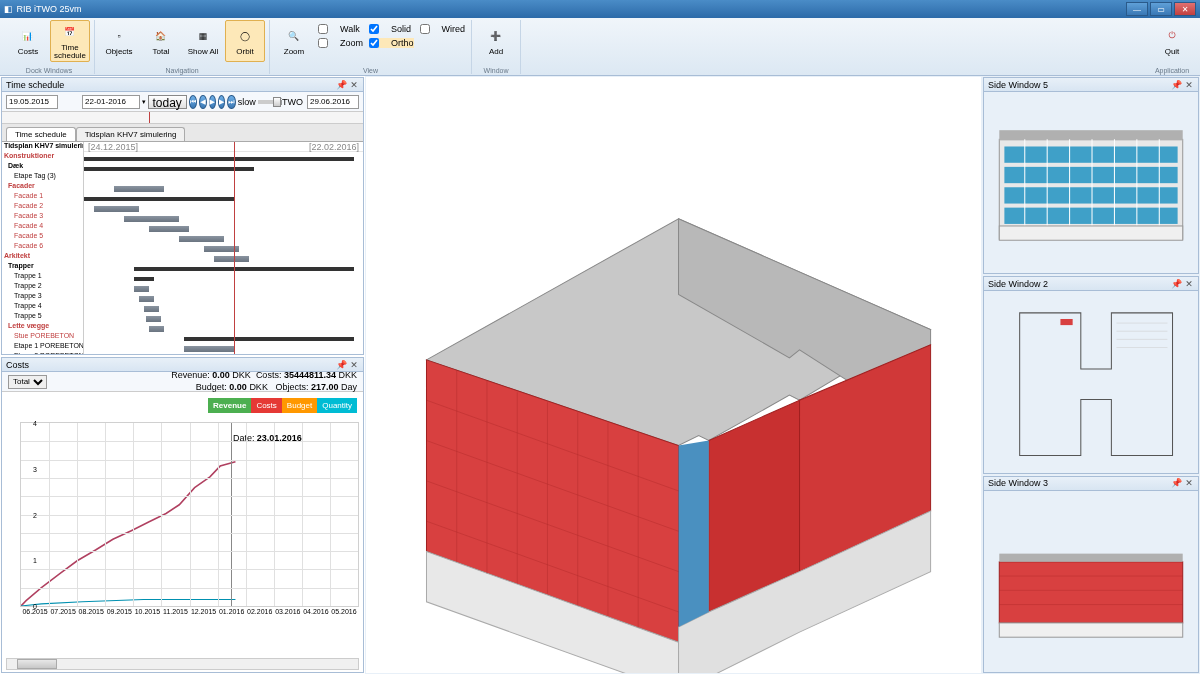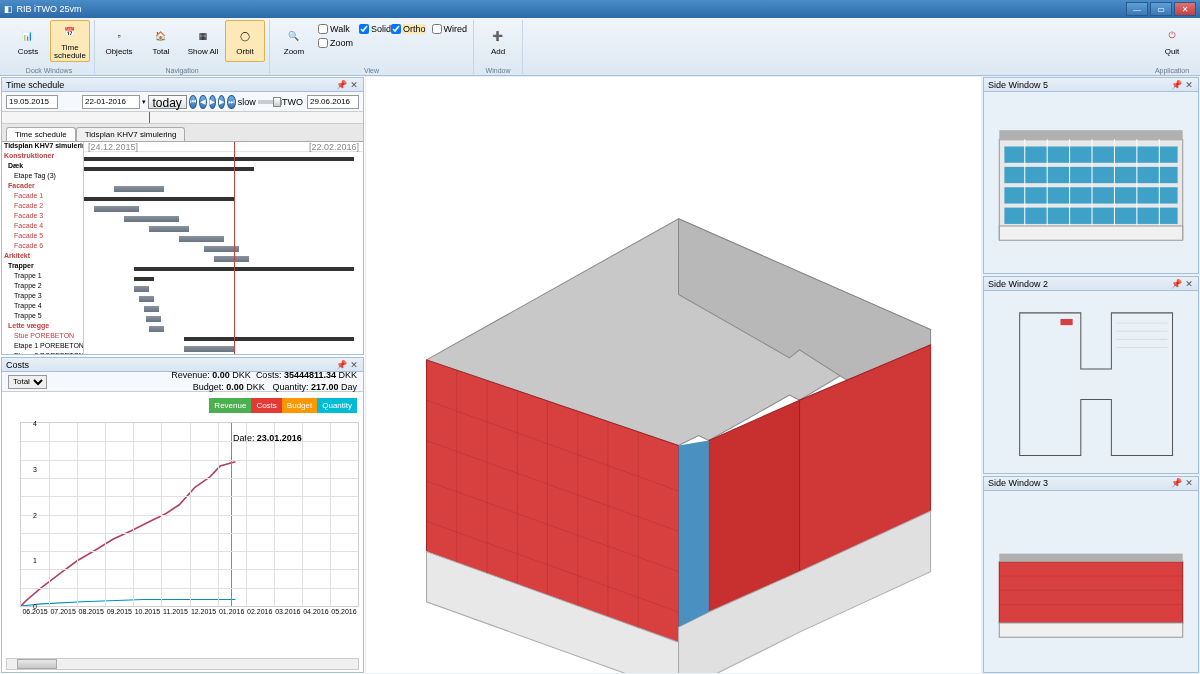--- a/index.html
+++ b/index.html
@@ -8,21 +8,21 @@
 .titlebar .left{display:flex;align-items:center;gap:4px;}
 .titlebar .ctrls{display:flex;gap:2px;}
 .titlebar .ctrls span{width:22px;height:14px;background:linear-gradient(#5fa0d8,#3a78b5);border:1px solid #2a5a8a;display:flex;align-items:center;justify-content:center;color:#fff;font-size:8px;}
 .ribbon{height:58px;background:linear-gradient(#f0f5fa,#dce8f3);border-bottom:1px solid #a8bdd6;display:flex;align-items:center;padding:2px 4px;}
 .rgroup{display:flex;flex-direction:column;align-items:center;padding:0 4px;border-right:1px solid #c5d5e6;height:54px;}
 .rgroup .btns{display:flex;gap:2px;height:42px;align-items:flex-start;}
 .rbtn{display:flex;flex-direction:column;align-items:center;justify-content:center;width:40px;height:42px;border:1px solid transparent;border-radius:2px;}
 .rbtn .ico{width:20px;height:20px;display:flex;align-items:center;justify-content:center;margin-bottom:2px;}
 .rbtn .lbl{font-size:8px;text-align:center;line-height:1;}
 .rgroup .glbl{font-size:7px;color:#6a7a8a;margin-top:auto;}
-.chk{display:flex;align-items:center;gap:2px;font-size:8px;margin:2px 0;}
+.chk{display:flex;align-items:center;gap:12px;font-size:8px;margin:2px 0;}
 .chk input{width:10px;height:10px;}
 .ribbon-right{margin-left:auto;display:flex;align-items:center;gap:4px;}
 .main{display:flex;height:598px;}
 .leftcol{width:365px;display:flex;flex-direction:column;background:#fff;}
 .panel{border:1px solid #a8bdd6;margin:1px;display:flex;flex-direction:column;}
 .panel-hdr{height:14px;background:linear-gradient(#e8f0f8,#d8e5f2);border-bottom:1px solid #a8bdd6;display:flex;align-items:center;padding:0 4px;justify-content:space-between;font-size:8px;}
 .panel-hdr .pctrls{display:flex;gap:2px;}
 .panel-hdr .pctrls span{width:10px;height:10px;display:flex;align-items:center;justify-content:center;color:#555;}
 .ts-toolbar{height:20px;display:flex;align-items:center;gap:2px;padding:2px 4px;background:#f5f8fc;border-bottom:1px solid #ccc;}
 .ts-toolbar input[type=text]{width:52px;height:14px;font-size:8px;border:1px solid #999;padding:0 2px;}
@@ -126,21 +126,21 @@
       <div style="display:flex;flex-direction:column;padding:2px;">
         <label class="chk">
             <input type="checkbox" style="">
             <span>Walk</span>
           </label>
         <label class="chk">
             <input type="checkbox" style="">
             <span>Zoom</span>
           </label>
       </div>
-      <div style="display:flex;flex-direction:row;padding:2px;">
+      <div style="display:flex;flex-direction:column;padding:2px;">
         <label class="chk">
             <input type="checkbox" checked="" style="">
             <span>Solid</span>
           </label>
         <label class="chk" style="background:#fde8b8;">
             <input type="checkbox" checked="" style="">
             <span>Ortho</span>
           </label>
       </div>
       <div style="display:flex;flex-direction:column;padding:2px;">
@@ -269,26 +269,26 @@
         <span>Costs</span>
         <div class="pctrls">
             <span>📌</span>
             <span>✕</span>
           </div>
       </div>
       <div class="costs-info">
         <select><option>Total</option></select>
         <div class="stats">
           <div><span>Revenue:</span> <b>0.00</b> <span>DKK</span>&nbsp; <span>Costs:</span> <b>35444811.34</b> <span>DKK</span></div>
-          <div><span>Budget:</span> <b>0.00</b> <span>DKK</span>&nbsp;&nbsp; <span>Quantity:</span> <b>217.00</b> <span>Day</span></div>
+          <div><span>Budget:</span> <b>0.00</b> <span>DKK</span>&nbsp;&nbsp; <span>Objects:</span> <b>217.00</b> <span>Day</span></div>
         </div>
       </div>
       <div class="chart-area">
         <div class="legend" id="clegend">
-            <span style="background: rgb(76, 175, 80);">Revenue</span>
+            <span style="background: rgb(76, 175, 80); font-weight: bold;">Revenue</span>
             <span style="background: rgb(229, 57, 53);">Costs</span>
             <span style="background: rgb(255, 152, 0);">Budget</span>
             <span style="background: rgb(0, 188, 212);">Quantity</span>
           </div>
         <div class="chart-grid" id="cgrid">
           <svg width="100%" height="100%" viewBox="0 0 330 170" preserveAspectRatio="none" style="position:absolute;inset:0;">
             <polyline points="0,170 5,165 20,153 38,140 55,128 73,118 90,108 108,100 125,92 142,84 155,76 170,60 185,50 195,40 210,36 210,36" fill="none" stroke="#b04060" stroke-width="1.5"></polyline>
             <polyline points="0,170 20,168 60,166 120,164 180,164 210,164" fill="none" stroke="#0090b0" stroke-width="1"></polyline>
           </svg>
           <div style="position:absolute;font-size:8px;top:10px;left:212px;"><span>Date:</span> <b>23.01.2016</b></div>

